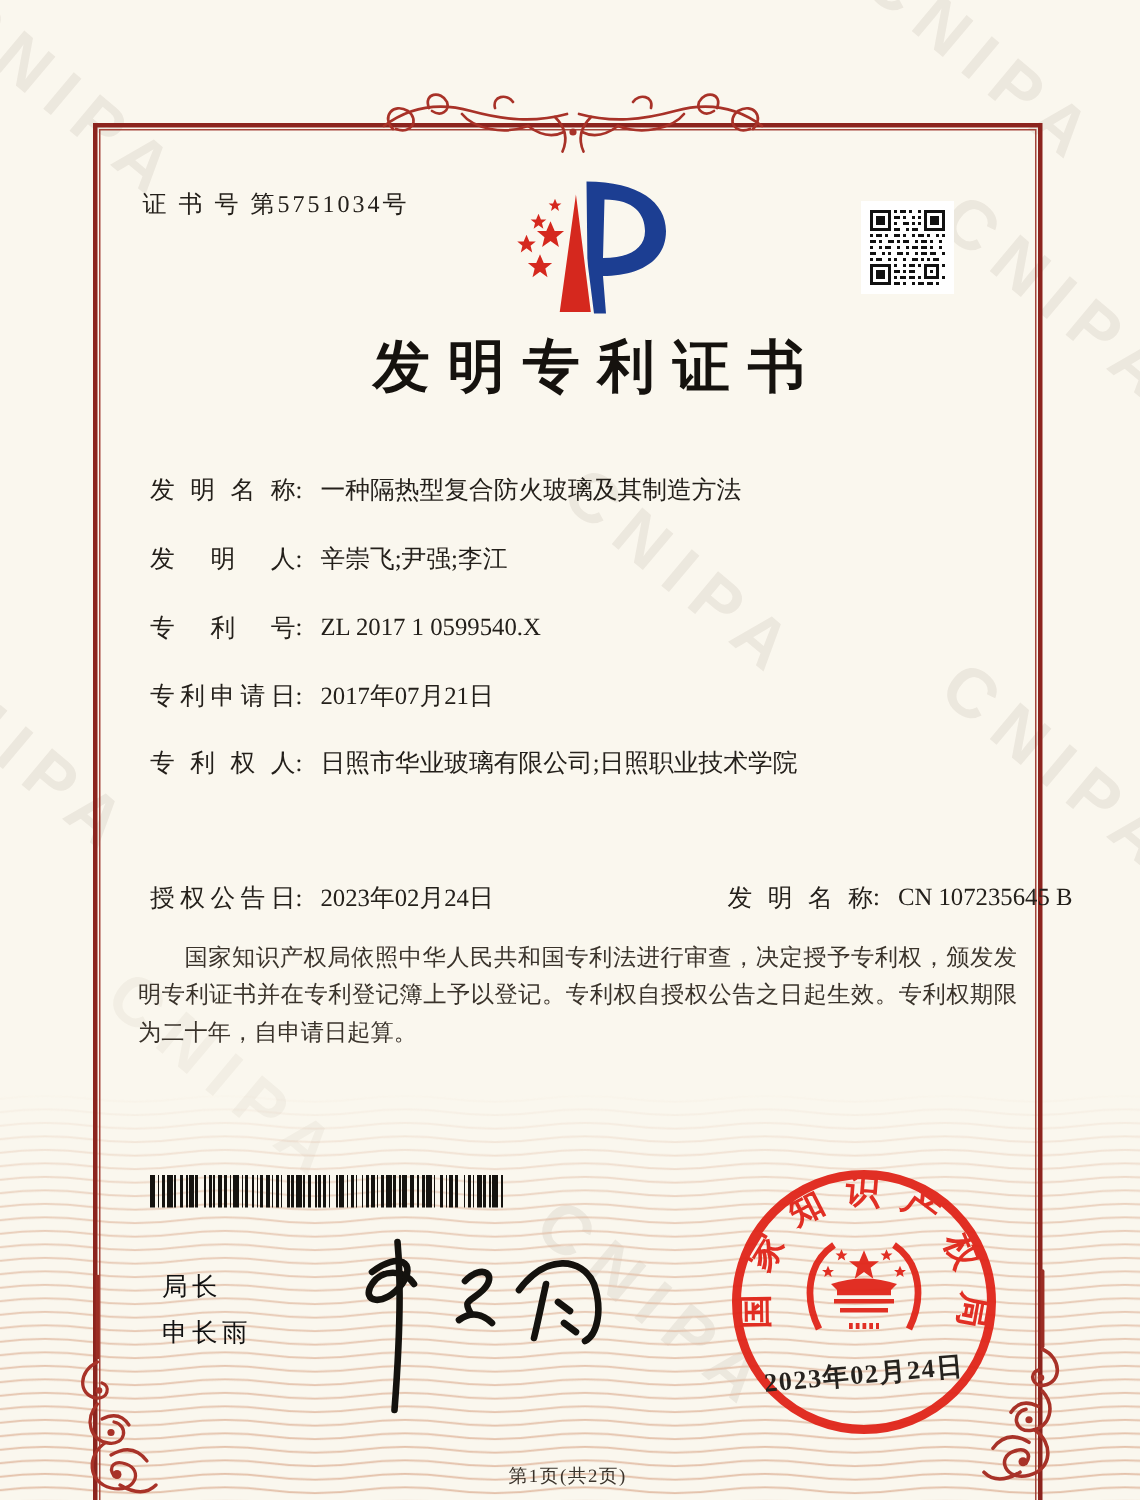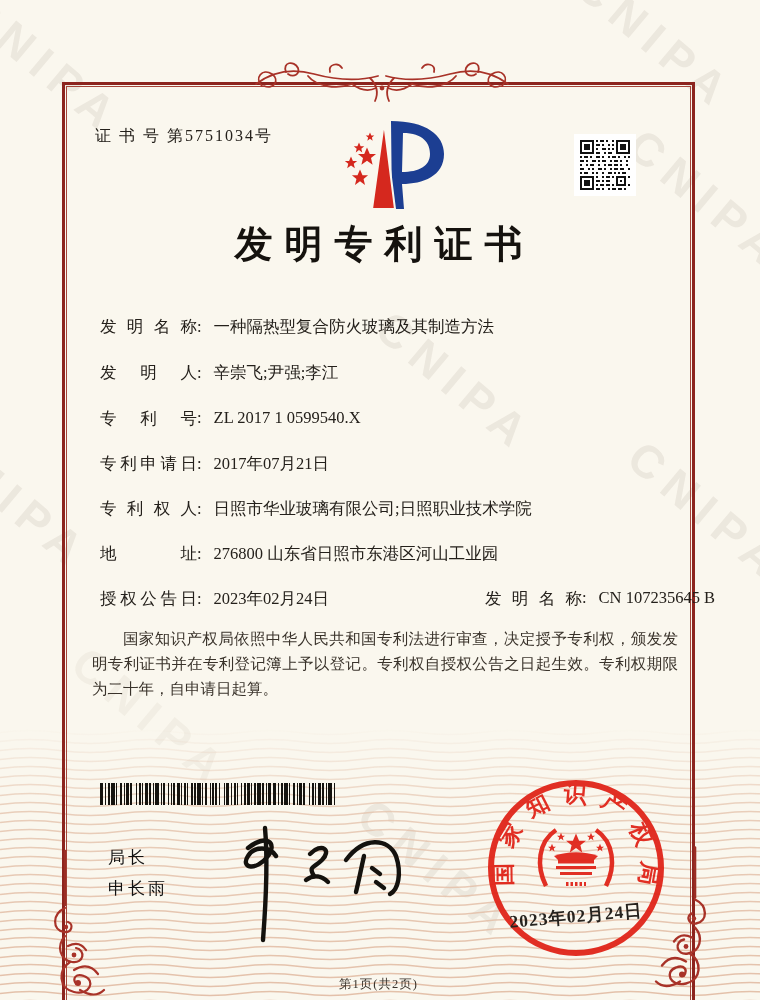--- a/index.html
+++ b/index.html
@@ -28,21 +28,21 @@
   .frame-inner{position:absolute;inset:1px;border:1px solid #a4453a;}
   .flourish{position:absolute;left:252px;top:58px;z-index:3;}
   .vine{position:absolute;z-index:3;}
   .vine.br{transform:scaleX(-1);}
   
   .content{position:absolute;inset:0;z-index:4;}
   .certno{position:absolute;left:95px;top:126px;font-size:16px;letter-spacing:2px;}
   .logo{position:absolute;left:325px;top:120px;}
   .qr{position:absolute;left:574px;top:134px;background:#fff;padding:2px;}
   .title{
-    position:absolute;left:62px;top:219px;width:633px;text-align:center;
+    position:absolute;left:76px;top:219px;width:633px;text-align:center;
     font-size:38px;font-weight:700;letter-spacing:12px;text-indent:12px;color:#15120e;
   }
   .row{position:absolute;left:100px;font-size:16.5px;white-space:nowrap;}
   .flabel{
     display:inline-block;width:97px;text-align:justify;text-align-last:justify;
     vertical-align:top;
   }
   .colon{margin-right:12px;}
   .gno{position:absolute;left:385px;top:0;}
   .paras{
@@ -191,23 +191,20 @@
   </div>
   <div class="row" style="top:408px">
     <span class="flabel">专利号</span><span class="colon">:</span><span>ZL 2017 1 0599540.X</span>
   </div>
   <div class="row" style="top:453px">
     <span class="flabel">专利申请日</span><span class="colon">:</span><span>2017年07月21日</span>
   </div>
   <div class="row" style="top:498px">
     <span class="flabel">专利权人</span><span class="colon">:</span><span>日照市华业玻璃有限公司;日照职业技术学院</span>
   </div>
-  <div class="row" style="top:543px">
-    <span class="flabel">地址</span><span class="colon">:</span><span>276800 山东省日照市东港区河山工业园</span>
-  </div>
   <div class="row" style="top:588px">
     <span class="flabel">授权公告日</span><span class="colon">:</span><span>2023年02月24日</span>
     <span class="gno">
       <span class="flabel">发明名称</span><span class="colon">:</span><span>CN 107235645 B</span>
     </span>
   </div>
 
   <div class="paras">
     <p>国家知识产权局依照中华人民共和国专利法进行审查，决定授予专利权，颁发发明专利证书并在专利登记簿上予以登记。专利权自授权公告之日起生效。专利权期限为二十年，自申请日起算。</p>
   </div>

